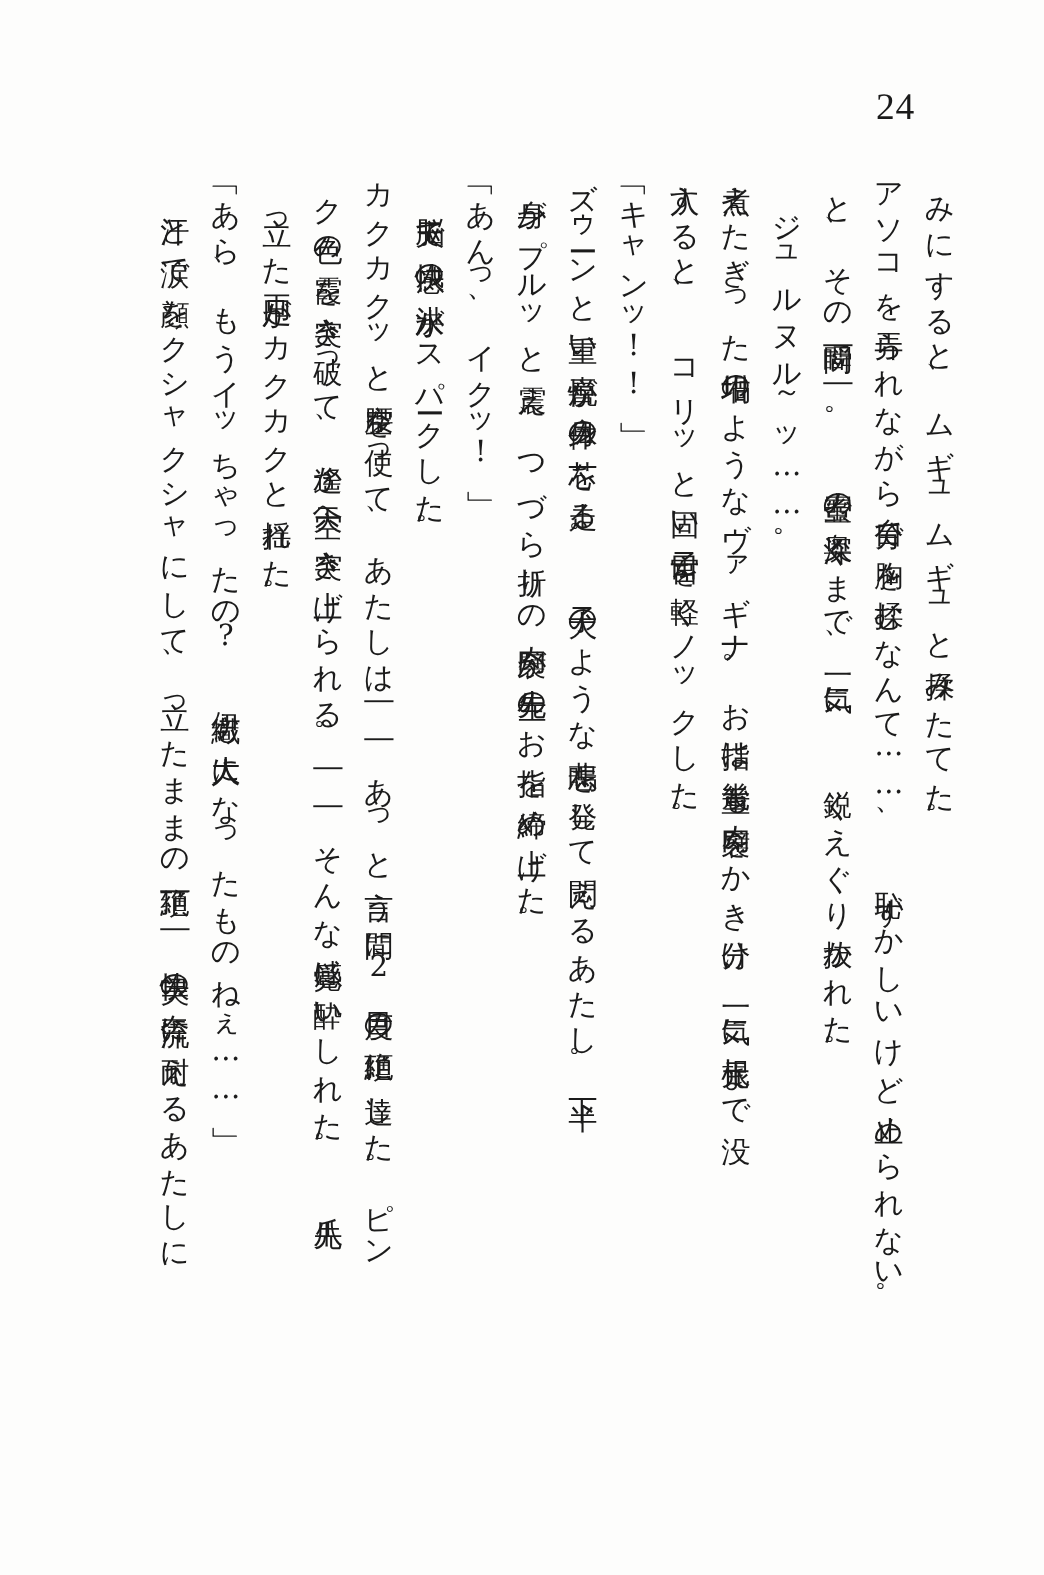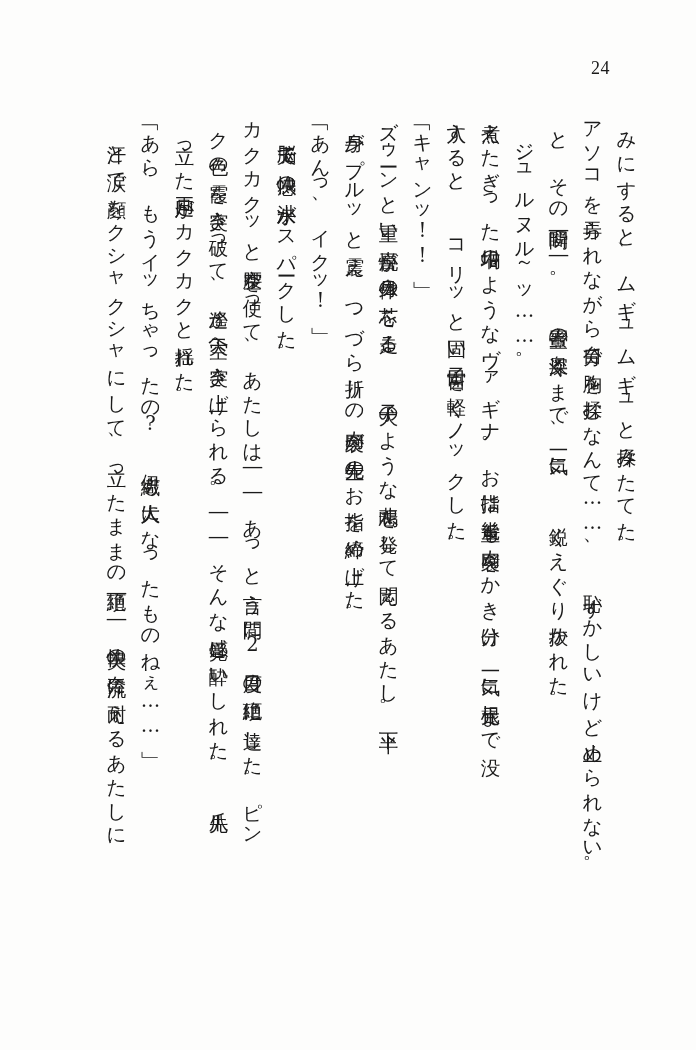--- a/index.html
+++ b/index.html
@@ -22,21 +22,21 @@
     width: 696px;
     height: 1050px;
     background: #fdfdfc;
   }
 
   
   .page-number {
     position: absolute;
     top: 58px;
     right: 86px;
-    font-size: 18px;
+    font-size: 25px;
     letter-spacing: 0.5px;
     color: #1a1a1a;
     font-family: "Liberation Serif", "DejaVu Serif", serif;
   }
 
   
   .text-block {
     position: absolute;
     top: 108px;
     right: 60px;

